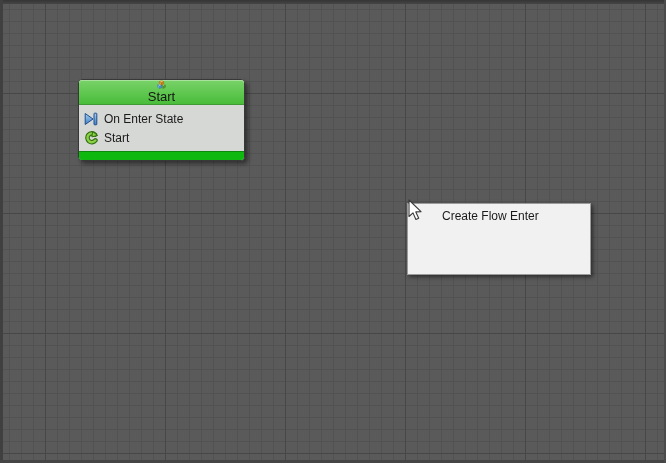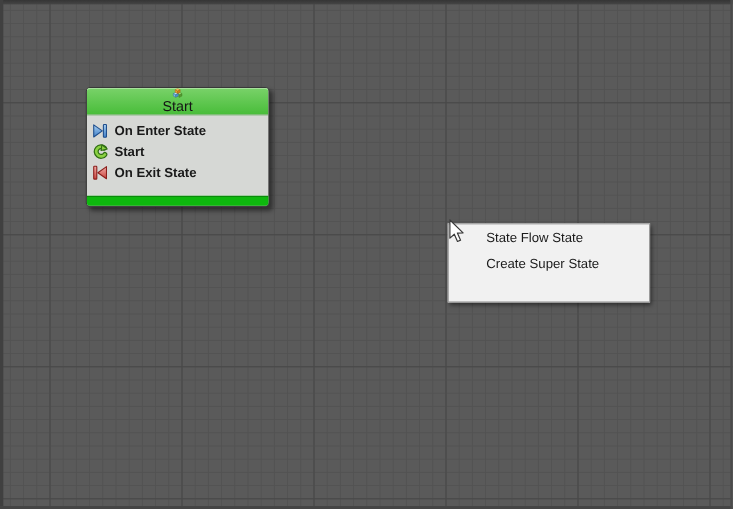--- a/index.html
+++ b/index.html
@@ -36,21 +36,21 @@
   .node-header {
     height: 25px; box-sizing: border-box;
     display: flex; align-items: center; justify-content: center; 
     background: linear-gradient(#79d269, #49bd3a);
     border-bottom: 1px solid #3f9a34;
     border-radius: 3px 3px 0 0;
     box-shadow: inset 0 1px 0 rgba(255,255,255,0.35);
     flex-direction: column;
   }
   .node-title { font-size: 13px; color: #151515; }
-  .node-body { padding: 4px 5px 12px 5px; font-weight: bold; }
+  .node-body { padding: 4px 5px 4px 5px; }
   .event-row {
     height: 19px; display: flex; align-items: center; gap: 6px;
     font-size: 12px; color: #1a1a1a; white-space: nowrap;
   }
   .event-row svg { flex: 0 0 auto; }
   .node-footer {
     height: 9px; background: #0eb80e;
     border-radius: 0 0 3px 3px;
     box-shadow: inset 0 1px 0 rgba(0,0,0,0.25);
   }
@@ -121,39 +121,25 @@
         <span>On Enter State</span>
       </div>
       <div class="event-row">
         <svg width="14" height="14" viewBox="0 0 14 14">
           <path d="M10.9,3.6 A4.4,4.4 0 1 0 11.4,9.4" fill="none" stroke="#2f6d13" stroke-width="4.6" stroke-linecap="round"></path>
           <path d="M10.9,3.6 A4.4,4.4 0 1 0 11.4,9.4" fill="none" stroke="#8bd143" stroke-width="2.4" stroke-linecap="round"></path>
           <polygon points="8.6,0.6 13.6,4.4 7.9,5.9" fill="#8bd143" stroke="#2f6d13" stroke-width="1" stroke-linejoin="round"></polygon>
         </svg>
         <span>Start</span>
       </div>
-      <div class="event-row">
-        <svg width="14" height="14" viewBox="0 0 14 14">
-          <defs>
-            <linearGradient id="gr" x1="0" y1="0" x2="0" y2="1">
-              <stop offset="0" stop-color="#f2aba7"></stop>
-                <stop offset="1" stop-color="#c8433c"></stop>
-            </linearGradient>
-          </defs>
-          <rect x="1.2" y="1.2" width="2.8" height="11.6" rx="0.6" fill="url(#gr)" stroke="#8a1f1c" stroke-width="1"></rect>
-          <polygon points="12.8,1.5 5,7 12.8,12.5" fill="url(#gr)" stroke="#8a1f1c" stroke-width="1" stroke-linejoin="round"></polygon>
-        </svg>
-        <span>On Exit State</span>
-      </div>
     </div>
 
     <div class="node-footer"></div>
   </div>
 
   <div class="context-menu">
-    <div class="menu-item">State Flow State</div>
-    <div class="menu-item">Create Super State</div>
+    <div class="menu-item">Create Flow Enter</div>
   </div>
 
   <svg class="cursor" width="18" height="24" viewBox="0 0 18 24">
     <path d="M4,1 L4,17.5 L8,13.9 L10.9,20.5 L13.7,19.3 L10.8,12.9 L16,12.7 Z" fill="#ffffff" stroke="#3a3a3a" stroke-width="1.1" stroke-linejoin="round"></path>
   </svg>
 </div>
 
 </body></html>

